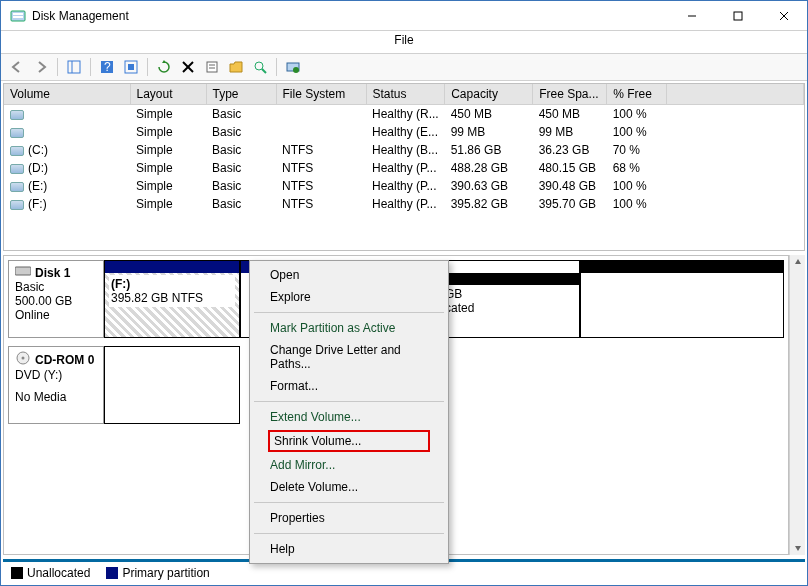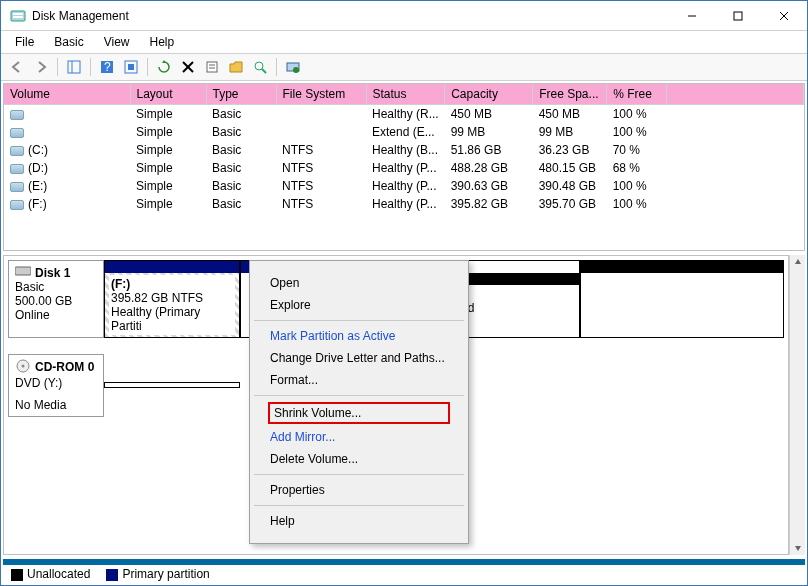--- a/index.html
+++ b/index.html
@@ -3,45 +3,45 @@
 <meta charset="utf-8">
 <style>
   * { box-sizing: border-box; font-family: "Segoe UI", Tahoma, sans-serif; font-size: 12px; }
   body { margin: 0; background: #fff; color: #000; }
   .window { width: 808px; height: 586px; border: 1px solid #3a74b8; display: flex; flex-direction: column; background: #fff; position: relative; }
   .titlebar { height: 30px; display: flex; align-items: center; padding-left: 9px; border-bottom: 1px solid #d0d0d0; }
   .titlebar .icon { width: 16px; height: 16px; margin-right: 6px; }
   .titlebar .title { flex: 1; font-size: 12px; }
   .titlebar .controls { display: flex; }
   .titlebar .controls div { width: 46px; height: 30px; display: flex; align-items: center; justify-content: center; }
-  .menubar { height: 22px; display: flex; align-items: center; padding: 0 4px; }
+  .menubar { height: 22px; display: flex; align-items: center; padding: 0 4px; flex-direction: column; }
   .menubar span { padding: 2px 10px; }
   .toolbar { height: 28px; display: flex; align-items: center; padding: 0 6px; gap: 4px; border-top: 1px solid #d0d0d0; border-bottom: 1px solid #d0d0d0; background: #f8f8f8; }
   .tbicon { width: 20px; height: 20px; display: flex; align-items: center; justify-content: center; }
   .sep { width: 1px; height: 18px; background: #ccc; margin: 0 2px; }
   .content { flex: 1; display: flex; flex-direction: column; padding: 2px; gap: 4px; position: relative; }
   .table-wrap { border: 1px solid #c0c0c0; overflow: hidden; }
   table { width: 100%; border-collapse: collapse; }
-  th { text-align: left; font-weight: normal; background: #f9a8d4; border-right: 1px solid #d0d0d0; border-bottom: 1px solid #d0d0d0; padding: 3px 6px; position: relative; }
+  th { text-align: left; font-weight: normal; background: #e5e5e5; border-right: 1px solid #d0d0d0; border-bottom: 1px solid #d0d0d0; padding: 3px 6px; position: relative; }
   td { padding: 2px 6px; white-space: nowrap; }
   .volicon { display: inline-block; width: 14px; height: 10px; background: linear-gradient(#cde,#9bd); border: 1px solid #7aa; border-radius: 2px; margin-right: 4px; vertical-align: middle; }
   .disk-area { border: 1px solid #c0c0c0; flex: 1; padding: 4px; background: #fff; display: flex; flex-direction: column; gap: 8px; position: relative; overflow: visible; }
   .disk-row { display: flex; align-items: stretch; }
   .disk-label { width: 96px; border: 1px solid #999; padding: 4px 6px; }
   .disk-label .hd { display: flex; align-items: center; gap: 4px; font-weight: bold; }
   .disk-bar { flex: 1; display: flex; }
   .part { border: 1px solid #000; position: relative; padding: 2px 4px; overflow: hidden; }
   .part .top { height: 12px; margin: -2px -4px 2px -4px; }
   .part.selected { background: repeating-linear-gradient(45deg,#d8d8d8 0,#d8d8d8 3px,#fff 3px,#fff 6px); }
   .part.selected .inner { background: #fff; padding: 2px 2px; }
-  .legend { border-top: 6px solid #0369a1; height: 24px; display: flex; align-items: center; padding: 0 8px; gap: 16px; }
+  .legend { border-top: 3px solid #0369a1; height: 24px; display: flex; align-items: center; padding: 0 8px; gap: 16px; }
   .legend .sw { width: 12px; height: 12px; display: inline-block; margin-right: 4px; vertical-align: middle; }
-  .ctxmenu { position: absolute; left: 245px; top: 4px; width: 220px; background: #f0f0f0; border: 1px solid #a0a0a0; box-shadow: 3px 3px 6px rgba(0,0,0,0.25); padding: 11px 2px; z-index: 50; }
+  .ctxmenu { position: absolute; left: 245px; top: 4px; width: 200px; background: #f0f0f0; border: 1px solid #a0a0a0; box-shadow: 3px 3px 6px rgba(0,0,0,0.25); padding: 3px 2px; z-index: 50; }
   .ctxmenu .mi { padding: 4px 18px; }
-  .ctxmenu .mi.disabled { color: #1d4ed8; }
+  .ctxmenu .mi.disabled { color: #14532d; }
   .ctxmenu .msep { height: 1px; background: #c8c8c8; margin: 4px 2px; }
   .highlight { border: 2px solid #e00000; margin: -2px; }
   .scrollbar { width: 16px; background: #f0f0f0; border-left: 1px solid #d0d0d0; display: flex; flex-direction: column; justify-content: space-between; align-items: center; }
   .scrollbar .arrow { width: 14px; height: 14px; display: flex; align-items: center; justify-content: center; }
 </style>
 </head>
 <body>
 
 <div class="window">
 
@@ -179,21 +179,21 @@
               <td>450 MB</td>
               <td>450 MB</td>
               <td>100 %</td>
               <td></td>
             </tr>
             <tr>
               <td><span class="volicon"></span></td>
               <td>Simple</td>
               <td>Basic</td>
               <td></td>
-              <td>Extend (E...</td>
+              <td>Healthy (E...</td>
               <td>99 MB</td>
               <td>99 MB</td>
               <td>100 %</td>
               <td></td>
             </tr>
             <tr>
               <td><span class="volicon"></span>(C:)</td>
               <td>Simple</td>
               <td>Basic</td>
               <td>NTFS</td>
@@ -254,38 +254,37 @@
             <div>Basic</div>
             <div>500.00 GB</div>
             <div>Online</div>
           </div>
           <div class="disk-bar">
             <div class="part selected" style="flex:0 0 136px;">
               <div class="top" style="background:#000c7d;"></div>
               <div class="inner">
                 <b>(F:)</b><br>
                 <span>395.82 GB NTFS</span><br>
-                <span>Healthy (Primary Partiti</span>
               </div>
             </div>
             <div class="part" style="flex:0 0 200px;">
               <div class="top" style="background:#000c7d;"></div>
             </div>
             <div class="part" style="flex:0 0 140px; padding-top:14px;">
               <div class="top" style="background:#000;"></div>
               <div><span>GB</span></div>
               <div><span>cated</span></div>
             </div>
             <div class="part" style="flex:1;">
               <div class="top" style="background:#000;"></div>
             </div>
           </div>
         </div>
 
-        <div class="disk-row" style="height:78px;align-items:center;">
+        <div class="disk-row" style="height:78px;">
           <div class="disk-label">
             <div class="hd">
                 <span><svg width="16" height="14">
                     <circle cx="8" cy="7" r="6" fill="#eee" stroke="#888"></circle>
                     <circle cx="8" cy="7" r="1.5" fill="#888"></circle>
                   </svg></span>
                 <span>CD-ROM 0</span>
               </div>
             <div>DVD (Y:)</div>
             <div style="height:8px;"></div>
@@ -297,20 +296,21 @@
         </div>
 
         <div class="ctxmenu">
           <div class="mi">Open</div>
           <div class="mi">Explore</div>
           <div class="msep"></div>
           <div class="mi disabled">Mark Partition as Active</div>
           <div class="mi">Change Drive Letter and Paths...</div>
           <div class="mi">Format...</div>
           <div class="msep"></div>
+          <div class="mi disabled">Extend Volume...</div>
           <div class="mi">
               <span class="highlight" style="display:block;padding:2px 4px;">Shrink Volume...</span>
             </div>
           <div class="mi disabled">Add Mirror...</div>
           <div class="mi">Delete Volume...</div>
           <div class="msep"></div>
           <div class="mi">Properties</div>
           <div class="msep"></div>
           <div class="mi">Help</div>
         </div>

